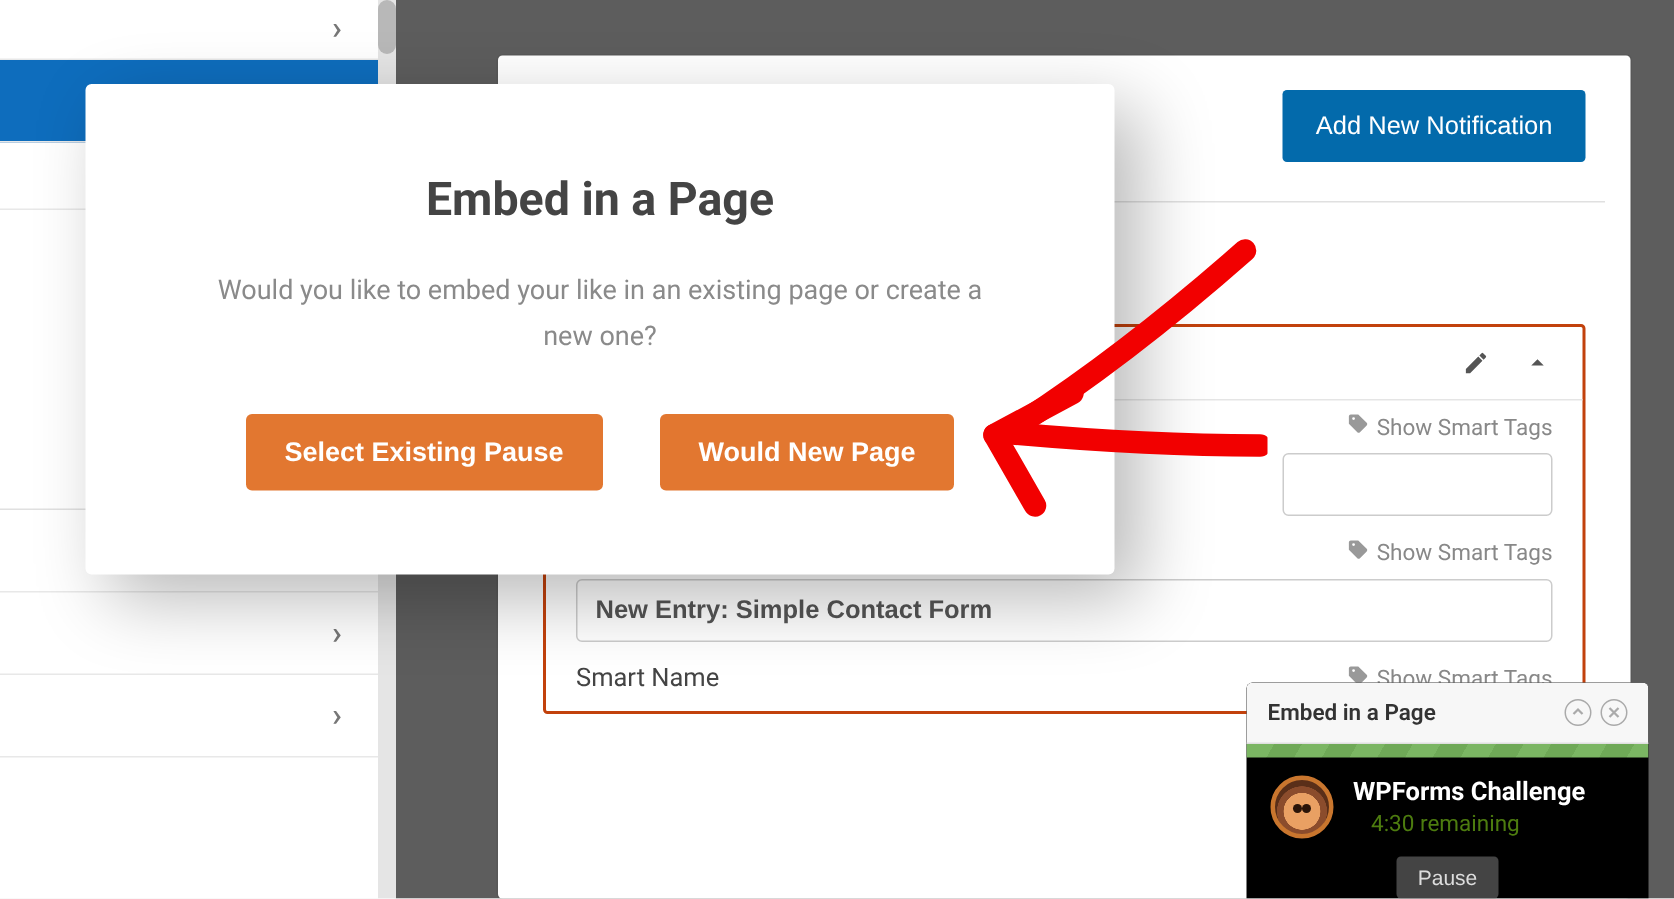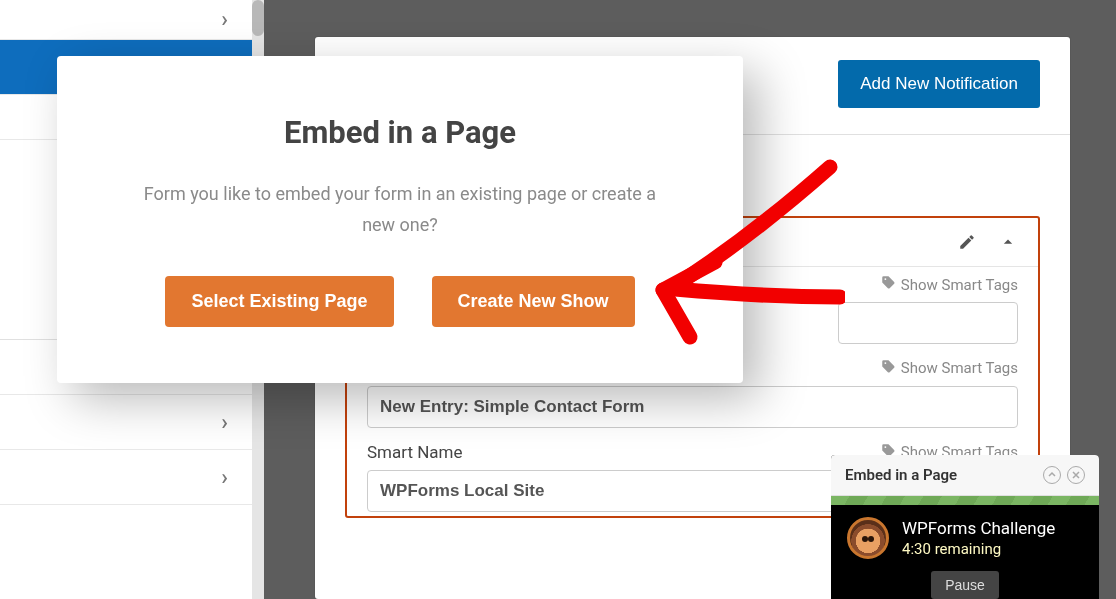--- a/index.html
+++ b/index.html
@@ -57,21 +57,21 @@
     .dark-overlay {
       position: absolute;
       left: 264px;
       top: 0;
       right: 0;
       bottom: 0;
       background: rgba(30,30,30,0.7);
     }
     .settings-panel {
       position: absolute;
-      left: 315px;
+      left: 332px;
       top: 37px;
       width: 755px;
       height: 562px;
       background: #fff;
       border-radius: 3px;
       box-shadow: 0 0 0 1px rgba(0,0,0,0.05);
       padding: 23px 30px;
     }
     .panel-header {
       display: flex;
@@ -252,27 +252,28 @@
       width: 6px;
       height: 6px;
       background: #2a1408;
       border-radius: 50%;
       top: 16px;
     }
     .mascot::before { left: 12px; }
     .mascot::after { right: 12px; }
     .challenge-title {
       color: #fff;
-      font-weight: 400;
+      font-weight: 700;
       font-size: 17px;
     }
     .challenge-sub {
-      color: #fef9c3;
+      color: #4d7c0f;
       font-size: 15px;
       margin-top: 2px;
+      margin-left: 12px;
     }
     .challenge-footer {
       display: flex;
       justify-content: center;
       padding: 10px 0 0;
     }
     .pause-btn {
       background: #444;
       color: #ddd;
       border: none;
@@ -370,33 +371,32 @@
         <span class="form-label">Smart Name</span>
         <span class="smart-tags">
           <span class="tag-ico">
             <svg width="15" height="15" viewBox="0 0 24 24" fill="#999">
                 <path d="M21 11l-9-9H4a2 2 0 0 0-2 2v8l9 9a2 2 0 0 0 2.83 0L21 13.83A2 2 0 0 0 21 11zM7 8a1.5 1.5 0 1 1 0-3 1.5 1.5 0 0 1 0 3z"></path>
               </svg>
           </span>
           <span>Show Smart Tags</span>
         </span>
       </div>
-      <input class="form-input" value="WPForms Local Site" style="">
     </div>
   </div>
 </div>
 
 <div class="divider-top"></div>
 
 <div class="modal">
   <div class="modal-title">Embed in a Page</div>
-  <div class="modal-desc">Form you like to embed your form in an existing page or create a new one?</div>
+  <div class="modal-desc">Would you like to embed your like in an existing page or create a new one?</div>
   <div class="modal-buttons">
-    <button class="modal-btn">Select Existing Page</button>
-    <button class="modal-btn">Create New Show</button>
+    <button class="modal-btn">Select Existing Pause</button>
+    <button class="modal-btn">Would New Page</button>
   </div>
 </div>
 
 <svg class="red-arrow" width="210" height="200" viewBox="0 0 210 200">
   <g fill="none" stroke="#F20000" stroke-width="15" stroke-linecap="round" stroke-linejoin="round">
     <path d="M195 10 Q110 85 30 135"></path>
     <path d="M28 133 L80 105"></path>
     <path d="M28 133 L55 180"></path>
     <path d="M205 140 Q130 140 40 132"></path>
   </g>

